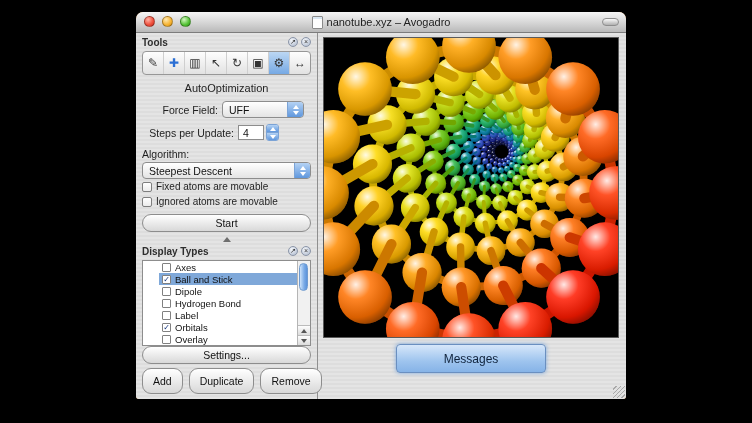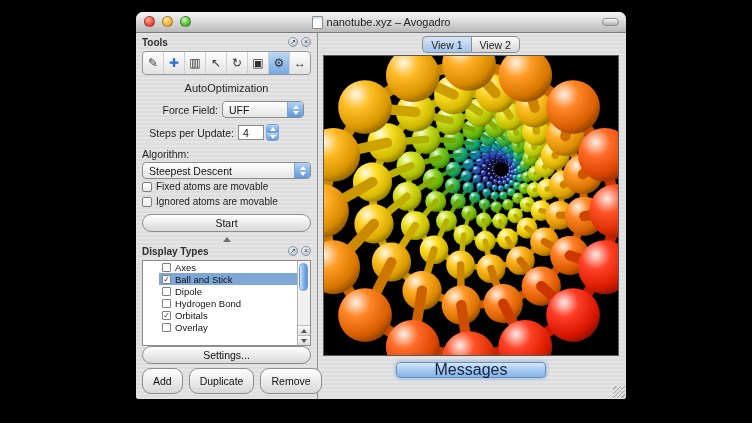--- a/index.html
+++ b/index.html
@@ -120,22 +120,22 @@
        background:linear-gradient(#fbfbfb,#d5d5d5);}
   .tab:first-child{border-radius:5px 0 0 5px;border-right:none;}
   .tab:last-child{border-radius:0 5px 5px 0;}
   .tab.active{background:linear-gradient(#d8e7f8,#a3c4eb);}
 
   .vpwrap{margin-top:2px;height:301px;background:#000;border:1px solid #5a5a5a;flex:none;
           position:relative;overflow:hidden;box-sizing:border-box;}
   .vpwrap svg{display:block;}
 
   .msgrow{display:flex;justify-content:center;margin-top:6px;flex:none;}
-  .msgbtn{width:150px;height:16px;border-radius:4px;border:1px solid #6a8fc0;box-sizing:border-box;
-          background:linear-gradient(#d7e7fa,#9ec4ee 60%,#86b3e7);font-size:16px;color:#10233c;
+  .msgbtn{width:150px;height:29px;border-radius:4px;border:1px solid #6a8fc0;box-sizing:border-box;
+          background:linear-gradient(#d7e7fa,#9ec4ee 60%,#86b3e7);font-size:12px;color:#10233c;
           display:flex;align-items:center;justify-content:center;
           box-shadow:0 0 4px rgba(110,160,220,.9);}
 
   .grip{position:absolute;right:1px;bottom:1px;width:12px;height:12px;opacity:.8;
         background:repeating-linear-gradient(135deg,transparent 0 2px,#9b9b9b 2px 3px);}
 </style>
 </head>
 <body>
 
 <div class="window">
@@ -262,20 +262,24 @@
           </div>
           <div class="list-row">
             <span class="lcheck"></span>
             <span class="llabel">Dipole</span>
           </div>
           <div class="list-row">
             <span class="lcheck"></span>
             <span class="llabel">Hydrogen Bond</span>
           </div>
           <div class="list-row">
+            <span class="lcheck"></span>
+            <span class="llabel">Label</span>
+          </div>
+          <div class="list-row">
             <span class="lcheck">✓</span>
             <span class="llabel">Orbitals</span>
           </div>
           <div class="list-row">
             <span class="lcheck"></span>
             <span class="llabel">Overlay</span>
           </div>
         </div>
         <div class="scroll">
           <span class="sthumb"></span>
@@ -293,24 +297,20 @@
       <div class="aquabtn settings">Settings...</div>
 
       <div class="btnrow">
         <span class="aquabtn">Add</span>
         <span class="aquabtn">Duplicate</span>
         <span class="aquabtn">Remove</span>
       </div>
     </div>
 
     <div class="rightcol">
-      <div class="tabsrow">
-        <span class="tab active">View 1</span>
-        <span class="tab">View 2</span>
-      </div>
 
       <div class="vpwrap" id="mol-host">
           <svg width="100%" height="100%" viewBox="0 0 296 301" preserveAspectRatio="xMidYMid slice">
             <defs>
               <radialGradient id="shine" cx="0.33" cy="0.27" r="0.85">
                 <stop offset="0" stop-color="#ffffff" stop-opacity="0.9"></stop>
                 <stop offset="0.32" stop-color="#ffffff" stop-opacity="0.15"></stop>
                 <stop offset="0.72" stop-color="#000000" stop-opacity="0.15"></stop>
                 <stop offset="1" stop-color="#000000" stop-opacity="0.55"></stop>
               </radialGradient>

